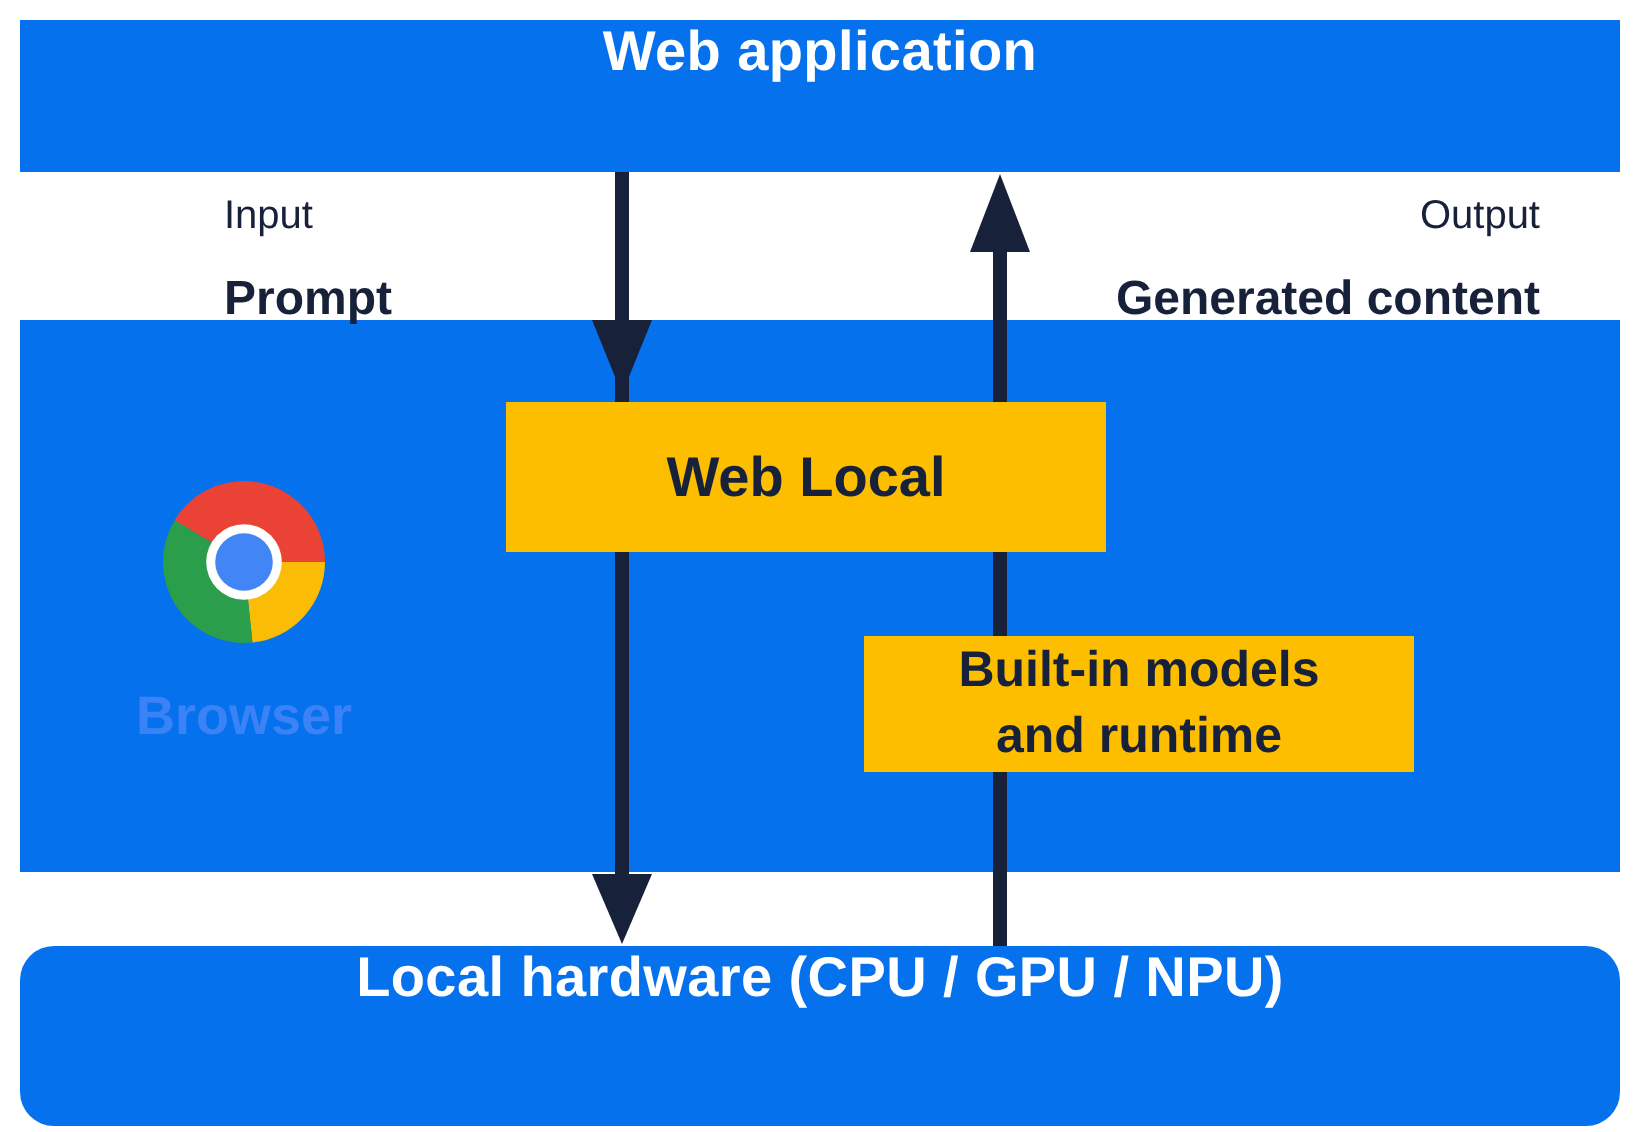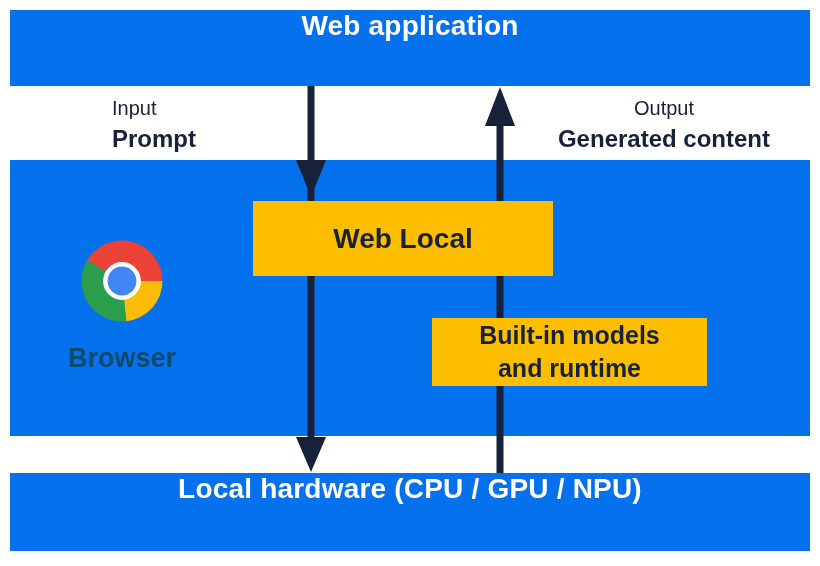--- a/index.html
+++ b/index.html
@@ -16,21 +16,21 @@
     position: absolute;
     left: 10px;
     width: 800px;
     background: var(--blue);
     display: flex;
     align-items: flex-start;
     justify-content: center;
     z-index: 1;
   }
   .bar-top { top: 10px; height: 76px; }
-  .bar-bottom { top: 473px; height: 78px; }
+  .bar-bottom { top: 473px; height: 90px; border-radius: 17px; }
   .bar-label {
     color: #ffffff;
     font-size: 28px;
     font-weight: bold;
     letter-spacing: 0.2px;
   }
   .section-mid {
     position: absolute;
     left: 10px;
     top: 160px;
@@ -40,38 +40,38 @@
     z-index: 1;
   }
   .io-group {
     position: absolute;
     top: 96px;
     color: var(--ink);
     z-index: 5;
     line-height: 1.25;
   }
   .io-group.left  { left: 112px; text-align: left; }
-  .io-group.right { right: 50px; text-align: center; }
+  .io-group.right { right: 50px; text-align: right; }
   .io-caption { font-size: 20px; font-weight: normal; }
-  .io-label   { font-size: 24px; font-weight: bold; margin-top: 3px; }
+  .io-label   { font-size: 24px; font-weight: bold; margin-top: 14px; }
   .chrome-logo {
     position: absolute;
     left: 77px;
     top: 236px;
     width: 90px;
     height: 90px;
     z-index: 2;
   }
   .browser-label {
     position: absolute;
     left: 42px;
     top: 343px;
     width: 160px;
     text-align: center;
-    color: #0c4a6e;
+    color: #3b82f6;
     font-size: 27px;
     font-weight: bold;
     z-index: 2;
   }
   .arrows {
     position: absolute;
     left: 0; top: 0;
     width: 820px;
     height: 566px;
     z-index: 3;

